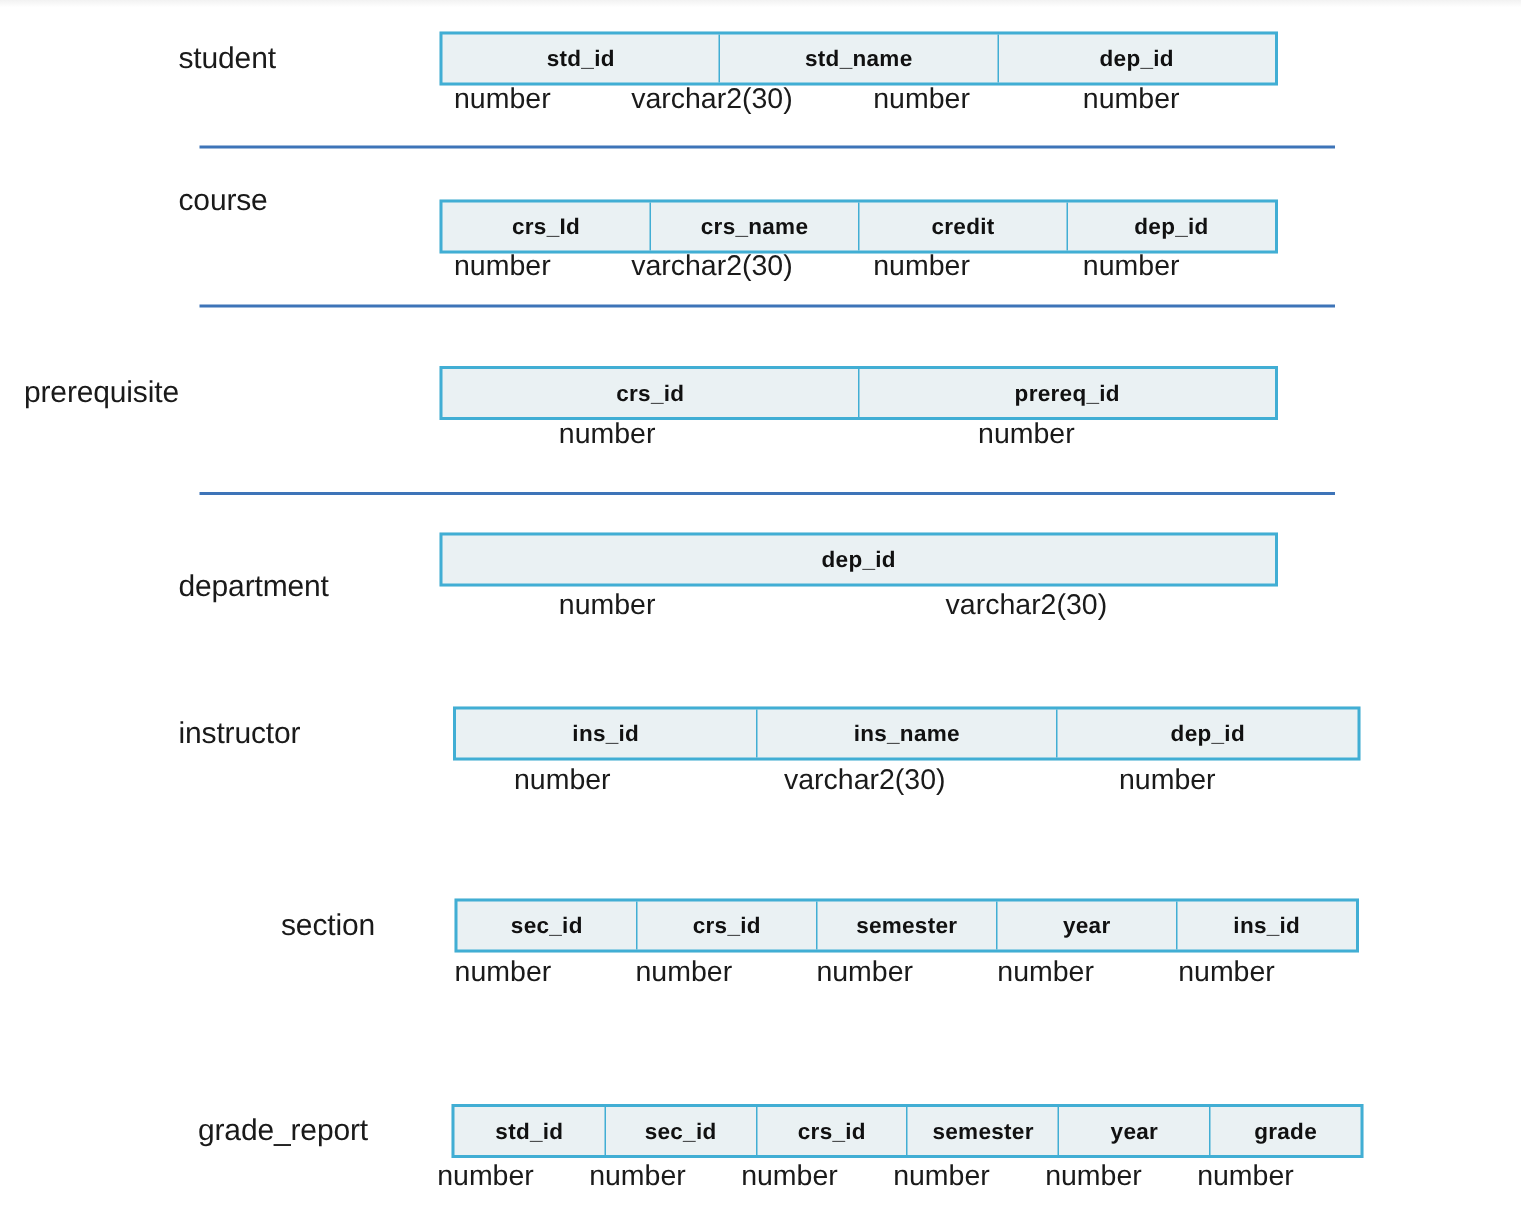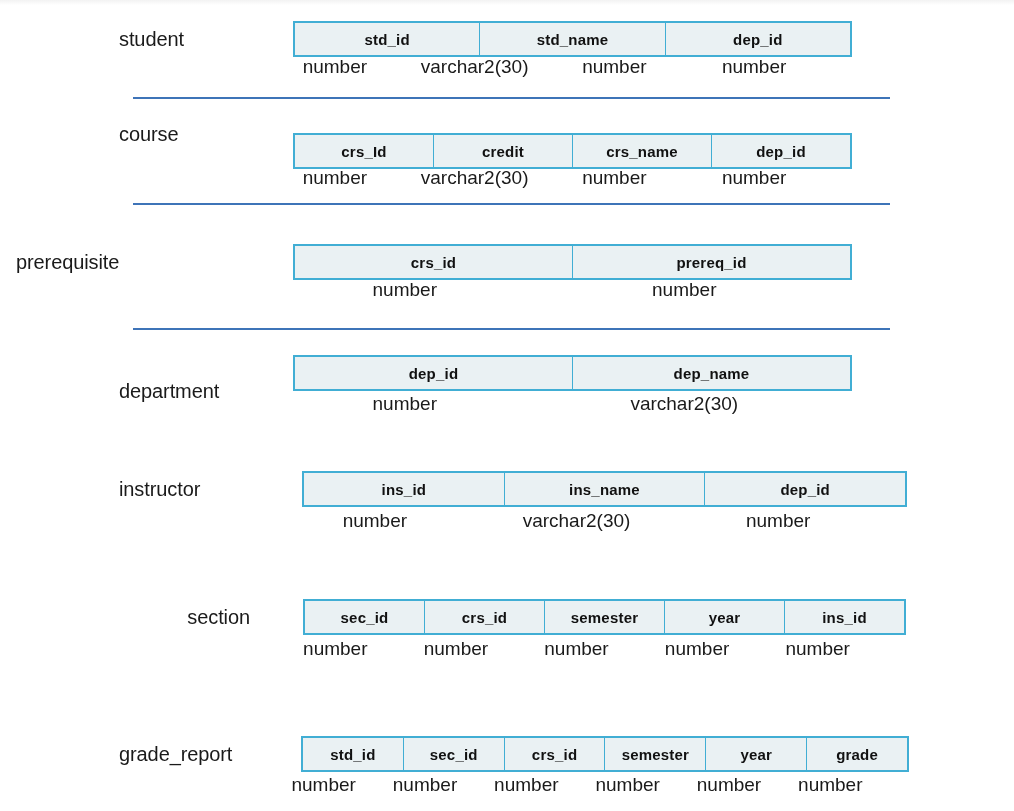--- a/index.html
+++ b/index.html
@@ -110,22 +110,22 @@
         <div class="col-type">varchar2(30)</div>
         <div class="col-type">number</div>
         <div class="col-type">number</div>
       </div>
       <div class="separator" style="top: 97px;"></div>
     </div>
     <div class="schema-row" style="top: 0px;">
       <div class="table-label" style="top: 123px;">course</div>
       <div class="rel-table" style="top: 133px; left: 265px; width: 559px;">
         <div class="col-head">crs_Id</div>
+        <div class="col-head">crs_name</div>
         <div class="col-head">credit</div>
-        <div class="col-head">crs_name</div>
         <div class="col-head">dep_id</div>
       </div>
       <div class="type-row" style="top: 167px; left: 265px; width: 559px;">
         <div class="col-type">number</div>
         <div class="col-type">varchar2(30)</div>
         <div class="col-type">number</div>
         <div class="col-type">number</div>
       </div>
       <div class="separator" style="top: 203px;"></div>
     </div>
@@ -138,21 +138,20 @@
       <div class="type-row" style="top: 279px; left: 265px; width: 559px;">
         <div class="col-type">number</div>
         <div class="col-type">number</div>
       </div>
       <div class="separator" style="top: 328px;"></div>
     </div>
     <div class="schema-row" style="top: 0px;">
       <div class="table-label" style="top: 380px;">department</div>
       <div class="rel-table" style="top: 355px; left: 265px; width: 559px;">
         <div class="col-head">dep_id</div>
-        <div class="col-head">dep_name</div>
       </div>
       <div class="type-row" style="top: 393px; left: 265px; width: 559px;">
         <div class="col-type">number</div>
         <div class="col-type">varchar2(30)</div>
       </div>
     </div>
     <div class="schema-row" style="top: 0px;">
       <div class="table-label" style="top: 478px;">instructor</div>
       <div class="rel-table" style="top: 471px; left: 274px; width: 605px;">
         <div class="col-head">ins_id</div>
@@ -176,21 +175,21 @@
       </div>
       <div class="type-row" style="top: 638px; left: 275px; width: 603px;">
         <div class="col-type">number</div>
         <div class="col-type">number</div>
         <div class="col-type">number</div>
         <div class="col-type">number</div>
         <div class="col-type">number</div>
       </div>
     </div>
     <div class="schema-row" style="top: 0px;">
-      <div class="table-label" style="top: 743px;">grade_report</div>
+      <div class="table-label" style="top: 743px; margin-left: 13px;">grade_report</div>
       <div class="rel-table" style="top: 736px; left: 273px; width: 608px;">
         <div class="col-head">std_id</div>
         <div class="col-head">sec_id</div>
         <div class="col-head">crs_id</div>
         <div class="col-head">semester</div>
         <div class="col-head">year</div>
         <div class="col-head">grade</div>
       </div>
       <div class="type-row" style="top: 774px; left: 273px; width: 608px;">
         <div class="col-type">number</div>

